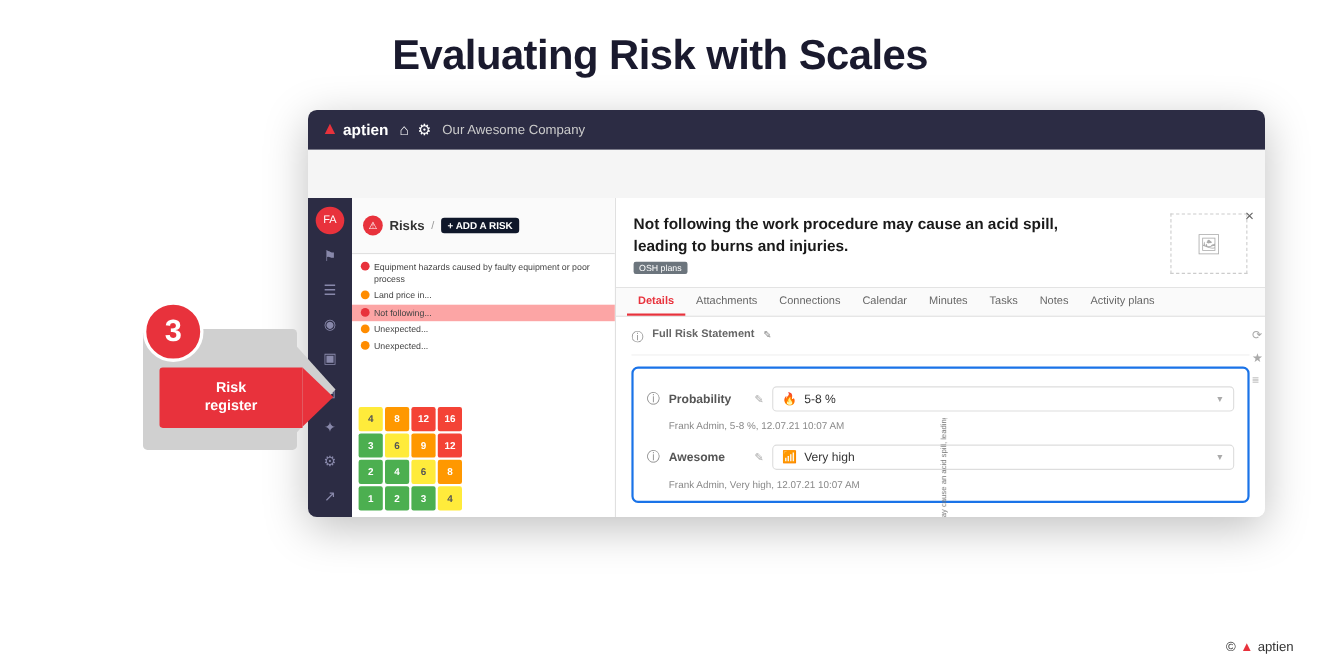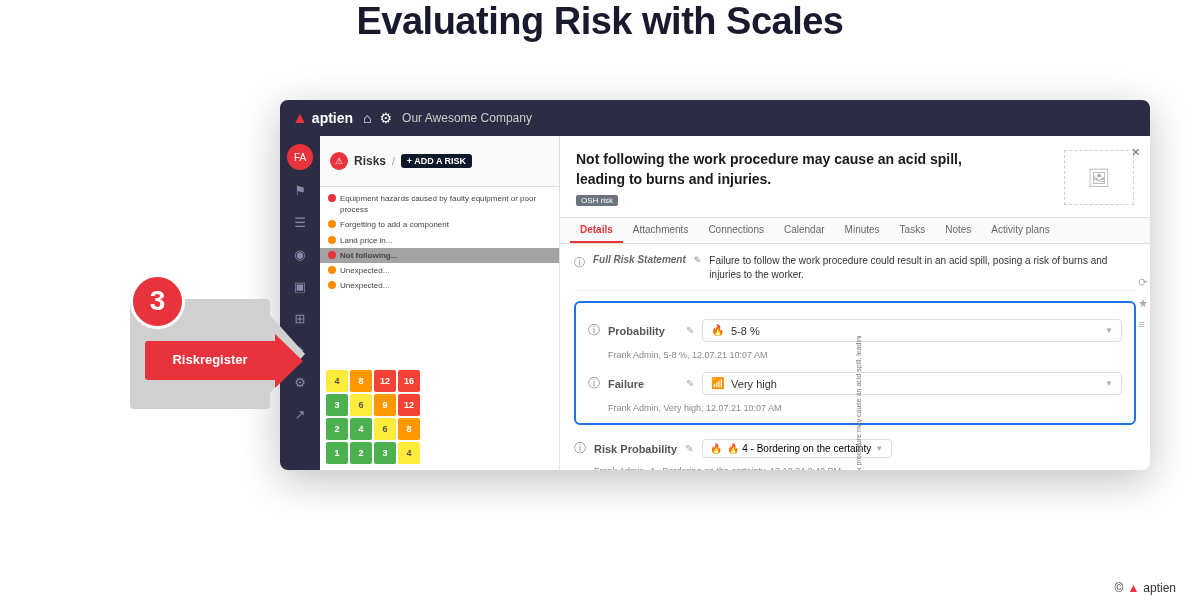--- a/index.html
+++ b/index.html
@@ -11,20 +11,21 @@
       overflow: hidden;
       position: relative;
     }
 
     
     .main-title {
       text-align: center;
       font-size: 38px;
       font-weight: 900;
       color: #1a1a2e;
+      padding-top: 30px;
       letter-spacing: -0.5px;
     }
 
     
     .content-area {
       position: absolute;
       top: 130px;
       left: 0;
       right: 0;
       bottom: 0;
@@ -84,25 +85,25 @@
       top: 55px;
       left: 15px;
       z-index: 3;
     }
     .red-arrow-body {
       display: flex;
       align-items: center;
     }
     .red-rect {
       width: 130px;
-      height: 39px;
+      height: 55px;
       background: #e8323c;
       border-radius: 3px 0 0 3px;
       display: flex;
-      flex-direction: row;
+      flex-direction: column;
       align-items: center;
       justify-content: center;
       color: white;
       font-weight: 700;
       font-size: 13px;
       line-height: 1.3;
     }
     .red-arrow-tip {
       width: 0;
       height: 0;
@@ -177,20 +178,21 @@
     .topbar-company {
       color: #cccccc;
       font-size: 12px;
     }
 
     
     .app-body {
       display: flex;
       flex: 1;
       overflow: hidden;
+      margin-top: 44px;
     }
 
     
     .sidebar {
       width: 40px;
       background: #2c2c44;
       display: flex;
       flex-direction: column;
       align-items: center;
       padding: 8px 0;
@@ -410,21 +412,20 @@
     .section-icon {
       font-size: 11px;
       color: #888;
       margin-top: 1px;
     }
     .section-label {
       font-size: 10px;
       color: #666;
       font-weight: 600;
       white-space: nowrap;
-      font-style: italic;
     }
     .section-value {
       font-size: 10px;
       color: #333;
       line-height: 1.4;
     }
 
     
     .fields-box {
       border: 2px solid #1a73e8;
@@ -604,27 +605,23 @@
           <span style="font-size:10px;color:#999;">/</span>
           <div class="add-risk-btn">+ ADD A RISK</div>
         </div>
         <div class="risk-list">
           <div class="risk-item">
             <div class="risk-item-dot red"></div>
             <span style="font-size:8px;">Equipment hazards caused by faulty equipment or poor process</span>
           </div>
           <div class="risk-item">
             <div class="risk-item-dot orange"></div>
-            <span style="font-size:8px;">Forgetting to add a component</span>
-          </div>
-          <div class="risk-item">
-            <div class="risk-item-dot orange"></div>
             <span style="font-size:8px;">Land price in...</span>
           </div>
-          <div class="risk-item" style="background:#a3a3a3;font-weight:bold;">
+          <div class="risk-item" style="background:#fca5a5;">
             <div class="risk-item-dot red"></div>
             <span style="font-size:8px;">Not following...</span>
           </div>
           <div class="risk-item">
             <div class="risk-item-dot orange"></div>
             <span style="font-size:8px;">Unexpected...</span>
           </div>
           <div class="risk-item">
             <div class="risk-item-dot orange"></div>
             <span style="font-size:8px;">Unexpected...</span>
@@ -659,21 +656,21 @@
 
       <div class="detail-panel">
 
         <div class="vertical-label">
           <span>Not following the work procedure may cause an acid spill, leading to burns and injuries.</span>
         </div>
 
         <div class="detail-header">
           <div>
             <div class="detail-title">Not following the work procedure may cause an acid spill, leading to burns and injuries.</div>
-            <span class="osh-badge">OSH risk</span>
+            <span class="osh-badge">OSH plans</span>
           </div>
           <div class="detail-img-placeholder">🖼</div>
           <div class="close-btn">×</div>
         </div>
 
         <div class="tabs-bar">
           <div class="tab active">Details</div>
           <div class="tab">Attachments</div>
           <div class="tab">Connections</div>
           <div class="tab">Calendar</div>
@@ -682,39 +679,38 @@
           <div class="tab">Notes</div>
           <div class="tab">Activity plans</div>
         </div>
 
         <div class="detail-content">
 
           <div class="full-risk-section">
             <span class="section-icon">ⓘ</span>
             <span class="section-label">Full Risk Statement</span>
             <span class="section-icon" style="font-size:9px;">✎</span>
-            <span class="section-value">Failure to follow the work procedure could result in an acid spill, posing a risk of burns and injuries to the worker.</span>
           </div>
 
           <div class="fields-box">
 
             <div class="field-row">
               <span class="field-info-icon">ⓘ</span>
               <span class="field-label">Probability</span>
               <span class="field-edit-icon">✎</span>
               <div class="field-value-box">
                 <span>🔥</span>
                 <span>5-8 %</span>
               </div>
             </div>
             <div class="field-sub">Frank Admin, 5-8 %, 12.07.21 10:07 AM</div>
 
             <div class="field-row" style="margin-top:6px;">
               <span class="field-info-icon">ⓘ</span>
-              <span class="field-label">Failure</span>
+              <span class="field-label">Awesome</span>
               <span class="field-edit-icon">✎</span>
               <div class="field-value-box">
                 <span>📶</span>
                 <span>Very high</span>
               </div>
             </div>
             <div class="field-sub">Frank Admin, Very high, 12.07.21 10:07 AM</div>
 
           </div>
 

